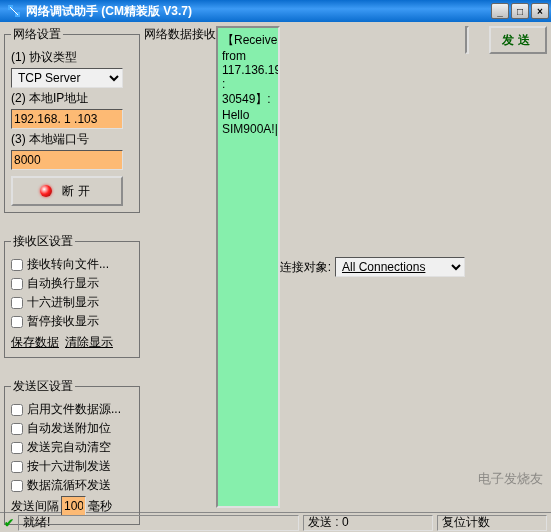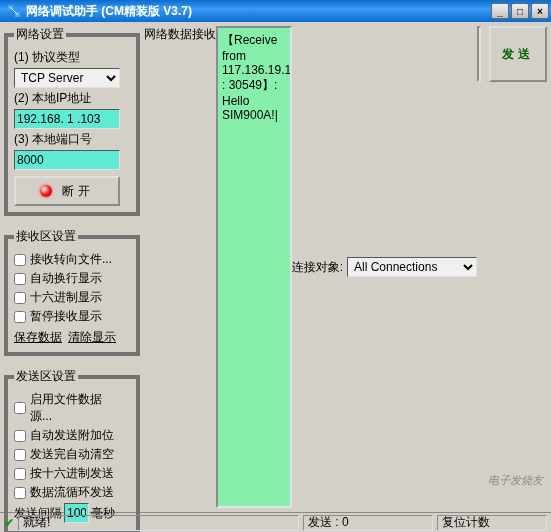--- a/index.html
+++ b/index.html
@@ -8,55 +8,55 @@
 .titlebar { background: linear-gradient(to bottom, #0a6cce, #3c9af5 40%, #0a6cce); height: 22px; display: flex; align-items: center; padding: 0 2px; color: white; }
 .titlebar .icon { width: 16px; height: 16px; margin: 0 4px; }
 .titlebar .title { flex: 1; text-align: left; font-weight: bold; }
 .titlebar .btns { display: flex; gap: 2px; }
 .titlebar .btn { width: 18px; height: 16px; background: linear-gradient(#f0f0f0,#c0c0c0); border: 1px solid #666; display: flex; align-items: center; justify-content: center; color: #000; font-weight: bold; font-size: 10px; border-radius: 2px; cursor: pointer; }
 
 .content { display: flex; padding: 4px; gap: 4px; height: 490px; }
 .left { width: 136px; display: flex; flex-direction: column; gap: 2px; }
 .right { flex: 1; display: flex; flex-direction: row; }
 
-fieldset { border: 4px solid #737373; padding: 4px 16px 6px 6px; margin-bottom: 10px; }
+fieldset { border: 1px solid #737373; padding: 4px 16px 6px 6px; margin-bottom: 18px; }
 legend { padding: 0 2px; }
 
 .lbl { margin: 2px 0 2px 0; }
-select, input[type=text] { width: 100%; height: 20px; background: #5eead4; border-top: 1px solid #555; border-left: 1px solid #555; border-right: 1px solid #e0e0e0; border-bottom: 1px solid #e0e0e0; padding: 0 2px; font-family: inherit; }
+select, input[type=text] { width: 100%; height: 20px; background: #fdba74; border-top: 1px solid #555; border-left: 1px solid #555; border-right: 1px solid #e0e0e0; border-bottom: 1px solid #e0e0e0; padding: 0 2px; font-family: inherit; }
 select { background: #f0f0f0; }
 
 .big-btn { width: 100%; height: 30px; margin-top: 6px; border: 2px outset #e0e0e0; background: #d4d0c8; display: flex; align-items: center; justify-content: center; gap: 10px; cursor: pointer; letter-spacing: 4px; }
 .red-dot { width: 12px; height: 12px; border-radius: 50%; background: radial-gradient(circle at 35% 35%, #fff, #ff2020 45%, #880000); box-shadow: 0 0 3px rgba(255,0,0,.7); }
 
 .check-row { display: flex; align-items: center; margin: 2px 0; gap: 4px; }
 .check-row input { width: 12px; height: 12px; }
 
 .link-row { display: flex; gap: 6px; margin-top: 4px; }
 .link { color: #000000; text-decoration: underline; cursor: pointer; }
 
 .interval-row { display: flex; align-items: center; gap: 2px; margin: 2px 0; }
 .interval-row input { width: 25px; text-align: right; }
 
 .recv-title { font-size: 12px; margin-bottom: 2px; }
 .recv-area { flex: 1; background: #86efac; border: 2px inset #e0e0e0; padding: 4px; overflow: auto; white-space: pre-wrap; position: relative; }
 .cursor-line::after { content: "|"; }
 
 .conn-row { display: flex; align-items: center; gap: 4px; margin: 4px 0; }
-.conn-row select { width: 130px; }
+.conn-row select { width: 130px; text-decoration: underline; }
 
-.send-area { display: flex; gap: 8px; height: 56px; justify-content: flex-end; }
+.send-area { display: flex; gap: 20px; height: 28px; justify-content: flex-end; }
 .send-input { flex: 1; background: #fff; border: 2px inset #e0e0e0; }
 .send-btn { width: 58px; border: 2px outset #e0e0e0; background: #d4d0c8; display: flex; align-items: center; justify-content: center; cursor: pointer; letter-spacing: 4px; color: #006000; font-weight: bold; }
 
 .statusbar { height: 20px; border-top: 1px solid #888; display: flex; align-items: center; padding: 0 4px; gap: 4px; background: #d4d0c8; }
 .status-cell { border: 1px inset #e0e0e0; height: 16px; padding: 0 4px; display: flex; align-items: center; }
 .ready-icon { color: #0aa00a; font-weight: bold; }
 
-.watermark { position: absolute; right: 8px; bottom: 44px; opacity: 0.5; font-size: 11px; font-style: italic; color: #444; pointer-events: none; }
+.watermark { position: absolute; right: 8px; bottom: 44px; opacity: 0.5; font-size: 13px; color: #444; pointer-events: none; }
 </style>
 </head>
 <body>
 
 <div class="titlebar">
   <div class="icon">
     <svg width="16" height="16">
         <rect x="2" y="2" width="5" height="5" fill="#4af"></rect>
         <rect x="9" y="9" width="5" height="5" fill="#4af"></rect>
         <line x1="4" y1="4" x2="12" y2="12" stroke="#fff" stroke-width="1"></line>

